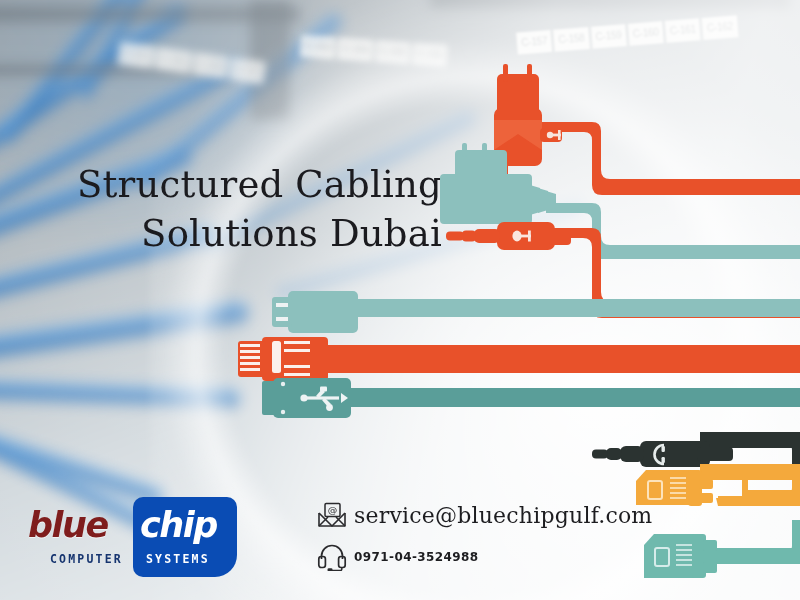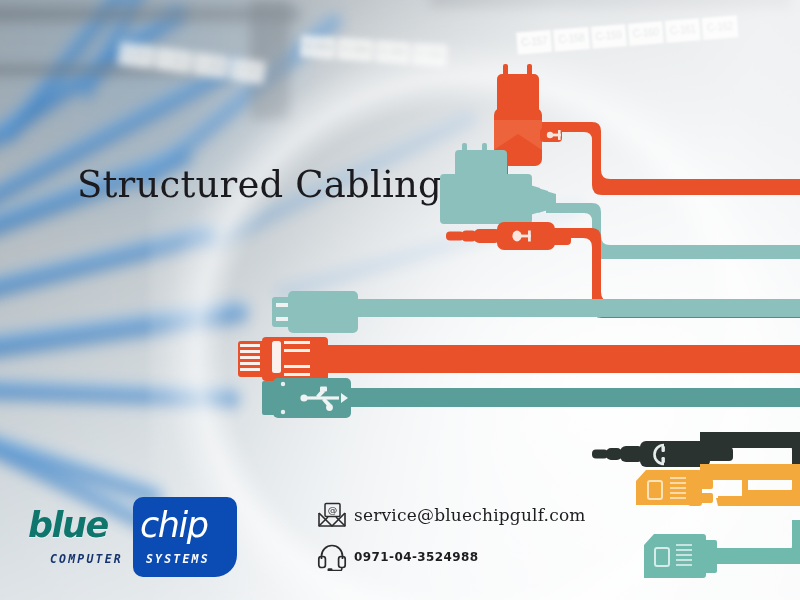--- a/index.html
+++ b/index.html
@@ -77,46 +77,46 @@
   .logo-wrap { position:absolute; left:22px; top:497px; width:215px; height:82px; }
   .logo-sq {
     position:absolute; left:111px; top:0; width:104px; height:80px;
     background:#0a4cb4; border-radius:10px 10px 22px 10px;
   }
   .logo-blue {
     position:absolute; left:6px; top:8px;
     font-family:"DejaVu Sans", sans-serif;
     font-weight:bold; font-style:italic;
     font-size:35px; letter-spacing:-1.5px;
-    color:#0f766e;
+    color:#7f1d1d;
     text-shadow:0 1px 0 rgba(255,255,255,.6);
   }
   .logo-chip {
     position:absolute; left:118px; top:8px;
     font-family:"DejaVu Sans", sans-serif;
-    font-weight:normal; font-style:italic;
+    font-weight:bold; font-style:italic;
     font-size:35px; letter-spacing:-1.5px;
     color:#ffffff;
   }
   .logo-sub1, .logo-sub2 {
     position:absolute; top:55px;
     font-family:"DejaVu Sans Mono", monospace;
-    font-weight:bold; font-style:italic;
+    font-weight:bold; 
     font-size:11.5px; letter-spacing:2.2px;
   }
   .logo-sub1 { left:28px; color:#16346f; }
   .logo-sub2 { left:124px; color:#ffffff; }
 
   
   .contact { position:absolute; left:310px; top:494px; }
   .crow { display:flex; align-items:center; height:42px; }
   .crow .ico { width:44px; display:flex; justify-content:center; align-items:center; }
   .crow .txt {
     font-family:"DejaVu Serif", serif;
-    font-size:17px; color:#1d1d20; letter-spacing:.2px;
+    font-size:22px; color:#1d1d20; letter-spacing:.2px;
   }
   .crow.phone .txt { font-family:"DejaVu Sans", sans-serif; font-size:12px; font-weight:bold; letter-spacing:.4px; }
 </style>
 </head>
 <body>
 
 <div id="canvas">
 
   <div class="bg-photo"></div>
 
@@ -161,20 +161,21 @@
     <div class="lab">C-160</div>
     <div class="lab">C-161</div>
     <div class="lab">C-162</div>
   </div>
 
   <div class="sweep"></div>
   <div class="whitewash"></div>
 
   <div class="headline">
     <span>Structured Cabling</span>
+    <span>Solutions Dubai</span>
   </div>
 
   <svg class="cables" width="800" height="600" viewBox="0 0 800 600">
 
     <g>
       <path d="M498,183 L498,130 Q498,122 506,122 L592,122 Q601,122 601,131 L601,170
                Q601,179 610,179 L800,179 L800,195 L602,195 Q592,195 592,185 L592,140
                Q592,132 584,132 L512,132 Q504,132 504,140 L504,183 Z" fill="#e8512a"></path>
       <rect x="494" y="122" width="14" height="62" rx="6" fill="#e8512a"></rect>
       <rect x="497" y="74" width="42" height="40" rx="5" fill="#e8512a"></rect>

